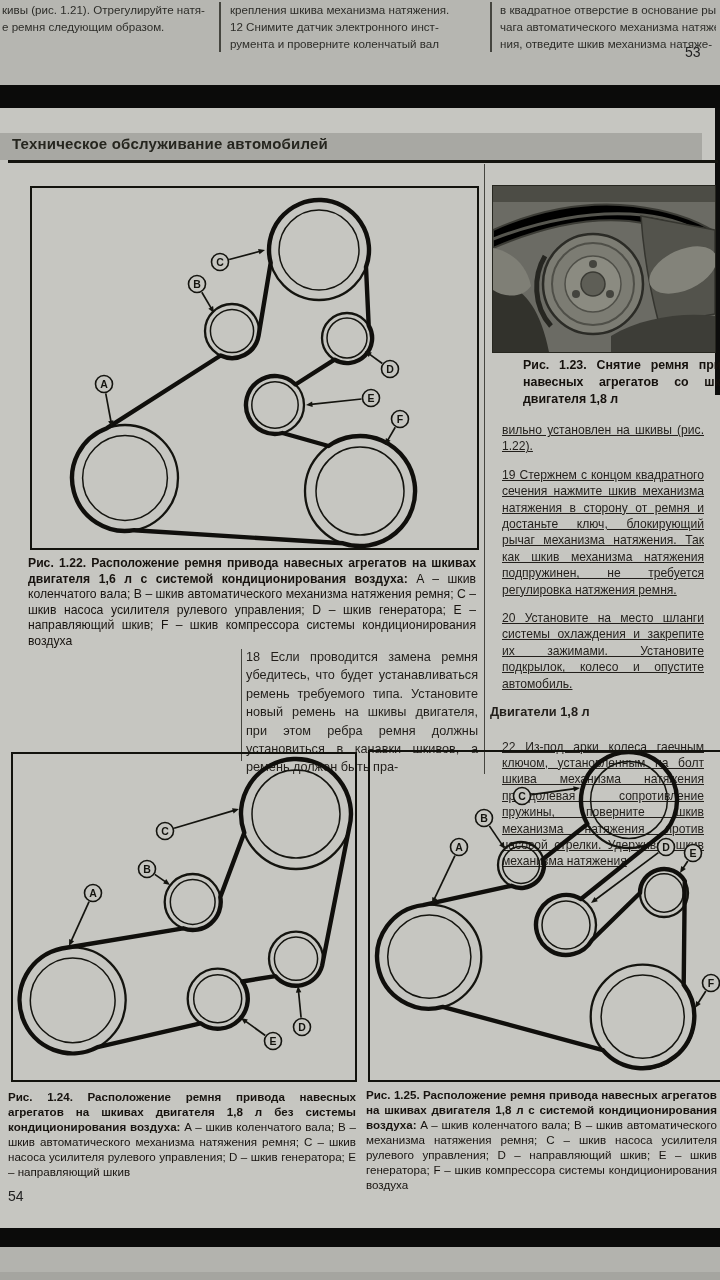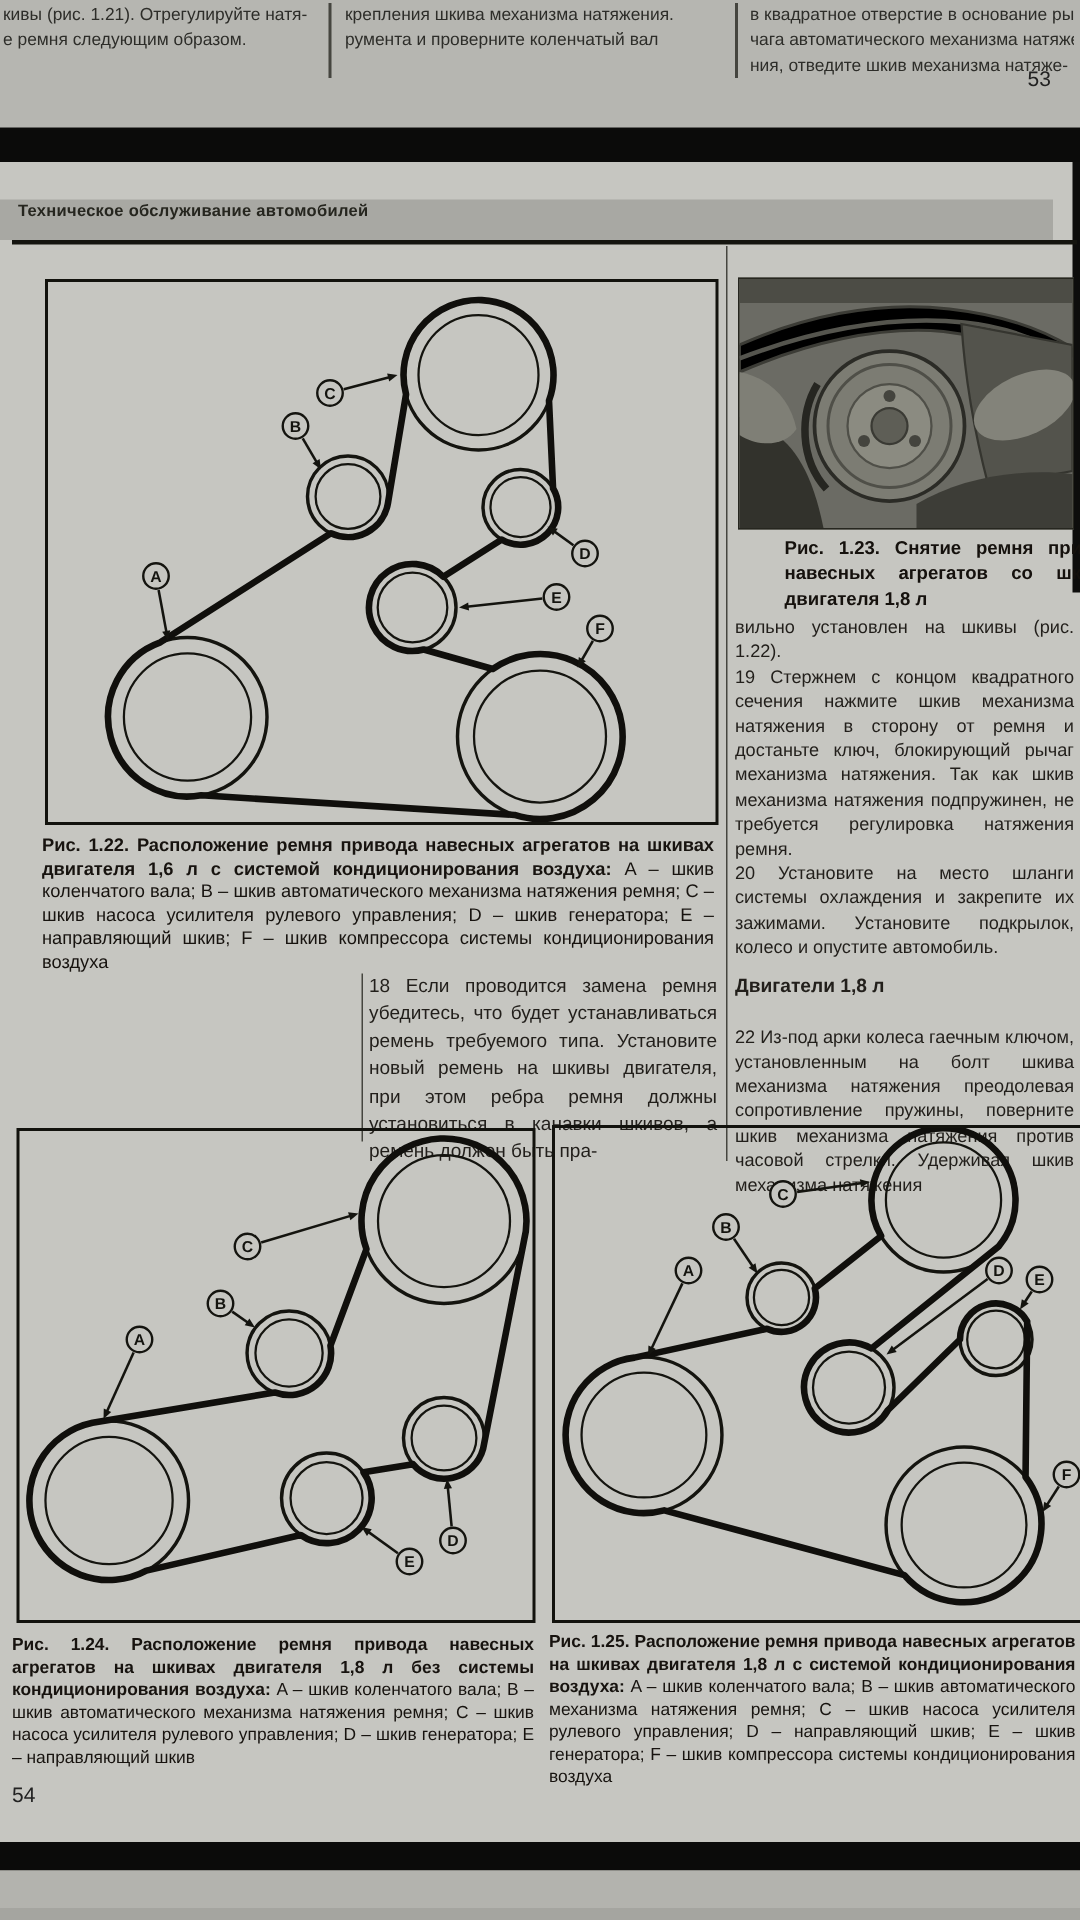--- a/index.html
+++ b/index.html
@@ -9,53 +9,54 @@
   .abs{position:absolute;}
   
   .topstrip{left:0;top:0;width:720px;height:85px;background:#b6b6b1;}
   .topcol{position:absolute;top:1px;font-size:11.6px;line-height:17px;color:#2d2d29;
           text-align:justify;overflow:hidden;}
   .vline{position:absolute;background:#45453f;width:1.5px;}
   .pageno{position:absolute;font-size:14px;color:#222;}
   .bar{left:0;width:720px;background:#0b0b0a;}
   
   .hdrband{left:0;top:133px;width:702px;height:27px;background:#a8a8a3;}
-  .hdrtext{left:12px;top:135px;font-size:11px;font-weight:bold;color:#26261f;letter-spacing:.2px;}
+  .hdrtext{left:12px;top:135px;font-size:15px;font-weight:bold;color:#26261f;letter-spacing:.2px;}
   .hdrline{left:8px;top:160px;width:710px;height:2.5px;background:#14140f;}
   
   .figbox{border:2.5px solid #12120d;}
   .figbox svg{display:block;width:100%;height:100%;}
   
   .photo{border:1.5px solid #26261f;background:#6b6b64;}
   
   .cap{font-size:12.2px;line-height:15.6px;text-align:justify;color:#17130f;}
   .cap .b{font-weight:bold;}
   .capsm{font-size:11.6px;line-height:15px;text-align:justify;color:#17130f;}
   .capsm .b{font-weight:bold;}
   .cap123{font-size:12.4px;line-height:17px;font-weight:bold;text-align:justify;color:#15110d;}
   .bodytxt{font-size:12.7px;line-height:18.4px;text-align:justify;color:#221f1b;}
   .bodytxt .para{margin:0;}
   .rctxt{font-size:12.1px;line-height:16.4px;text-align:justify;color:#221f1b;}
-  .rctxt .para{margin:0;}
+  .rctxt .para{margin:12px;text-decoration:underline;}
   .subhead{font-weight:bold;font-size:12.8px;margin-top:9px;margin-bottom:18px;}
   .ln{white-space:nowrap;overflow:hidden;}
   .rstrip{background:#0d0d0c;}
 </style>
 </head>
 <body>
 
 <div class="page">
 
   <div class="abs topstrip">
     <div class="topcol" style="left:2px;width:210px;">
         <div class="ln">кивы (рис. 1.21). Отрегулируйте натя-</div>
         <div class="ln">е ремня следующим образом.</div>
       </div>
     <div class="topcol" style="left:230px;width:252px;">
         <div class="ln">крепления шкива механизма натяжения.</div>
+        <div class="ln">12 Снимите датчик электронного инст-</div>
         <div class="ln">румента и проверните коленчатый вал</div>
       </div>
     <div class="topcol" style="left:500px;width:216px;">
         <div class="ln">в квадратное отверстие в основание ры-</div>
         <div class="ln">чага автоматического механизма натяже-</div>
         <div class="ln">ния, отведите шкив механизма натяже-</div>
       </div>
     <div class="vline" style="left:219px;top:2px;height:50px;"></div>
     <div class="vline" style="left:490px;top:2px;height:50px;"></div>
     <div class="pageno" style="left:685px;top:44px;">53</div>

